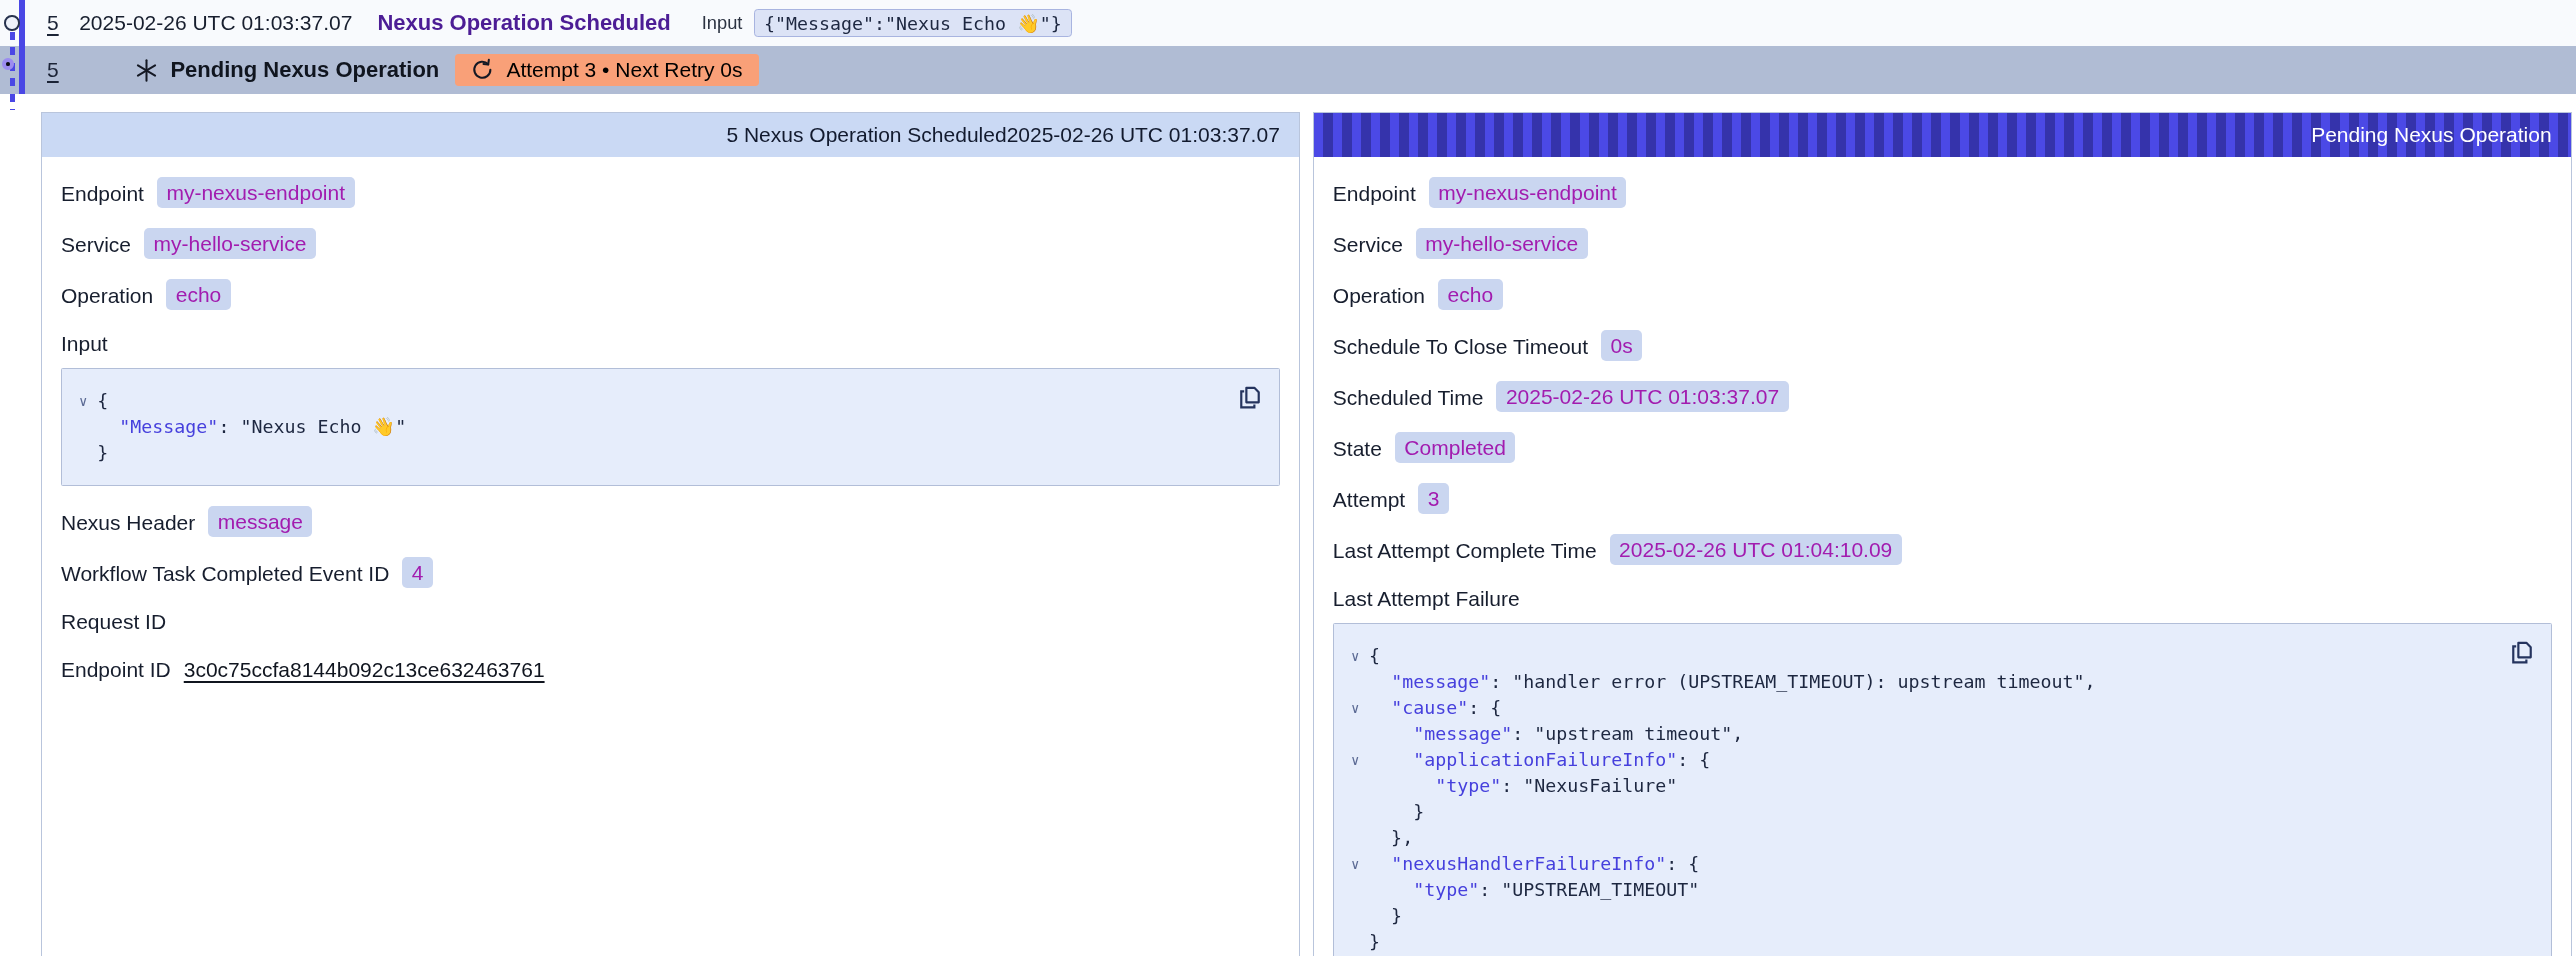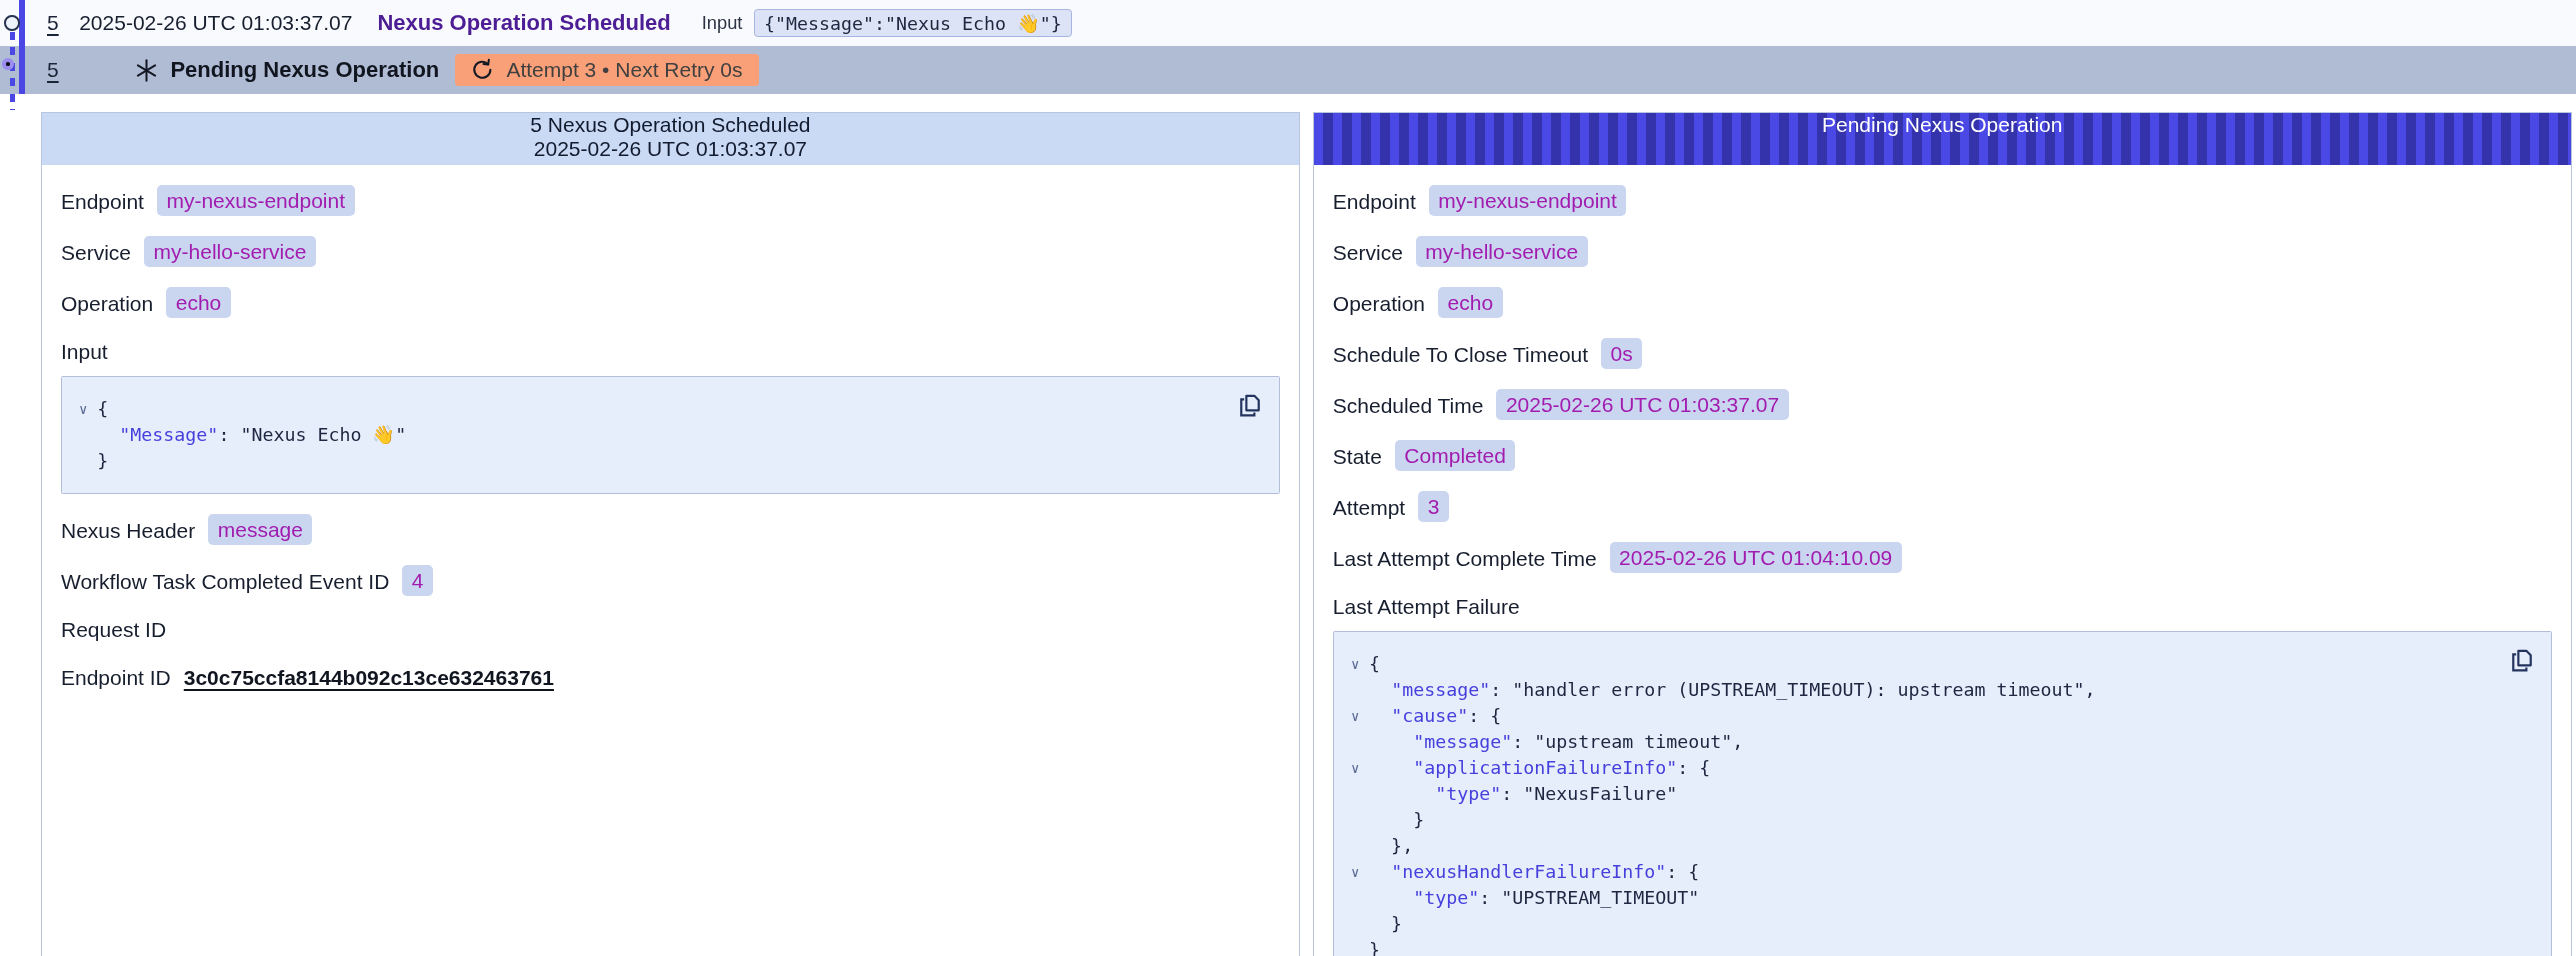--- a/index.html
+++ b/index.html
@@ -30,47 +30,47 @@
     background: #dce3f6; border: 1.5px solid #a8b4e0; border-radius: 3.7px;
     padding: 2.2px 8.8px; white-space: pre;
   }
 
   .row-pending .event-id { margin-right: 0; }
   .asterisk-wrap { margin-left: 75px; margin-right: 11.7px; display: flex; align-items: center; }
   .pending-title { font-size: 22px; font-weight: 700; color: #10151f; margin-right: 16px; }
   .retry-badge {
     display: flex; align-items: center; gap: 11.7px;
     background: #f9a078; border-radius: 3.7px; padding: 4.4px 16px;
-    font-size: 21px; color: #404040;
+    font-size: 21px; color: #000000;
   }
 
   
   .tl-bar   { position: absolute; left: 19px; top: 0; width: 5.9px; height: 94px; background: #4a47e5; z-index: 1; }
   .tl-dash  { position: absolute; left: 10.3px; top: 32px; width: 4.4px; height: 78px;
               background: repeating-linear-gradient(180deg, #4a47e5 0 8px, transparent 8px 15.4px); }
   .tl-circle{ position: absolute; left: 4.4px; top: 15.4px; width: 15.4px; height: 15.4px;
               border: 2.9px solid #27324e; border-radius: 50%; background: #edf1fa; z-index: 2; }
   .tl-dot   { position: absolute; left: 2.2px; top: 58px; width: 11.7px; height: 11.7px;
               background: #0c0c14; border: 4.4px solid #9b8cf0; border-radius: 50%; z-index: 2; }
 
   
   .panels { display: flex; gap: 13px; margin: 17.6px 4.4px 0 41px; align-items: stretch; }
   .panel  { flex: 1; background: #ffffff; border: 1.5px solid #b9c5dc; height: 879px; overflow: hidden; }
-  .panel-header { height: 52px; display: flex; align-items: center; justify-content: flex-start;
-                  padding: 0 19px; font-size: 21px; font-weight: 500; flex-direction: column; }
+  .panel-header { height: 44px; display: flex; align-items: center; justify-content: flex-end;
+                  padding: 0 19px; font-size: 21px; font-weight: 500; }
   .panel-header.light   { background: #cad9f4; color: #121a2e; }
   .panel-header.striped { background: repeating-linear-gradient(90deg, #4b49e6 0 9.5px, #3533ab 9.5px 19px);
                           color: #ffffff; }
   .panel-body { padding: 20.5px 19px 14.6px 19px; }
 
   .field { display: flex; align-items: flex-end; gap: 13px; margin-bottom: 20px;
            font-size: 21px; color: #171e2e; line-height: 28px; }
   .chip  { background: #cad6f0; border-radius: 5px; padding: 1.5px 9.5px; color: #a21caf; white-space: nowrap; }
   .link-value { color: #10151f; text-decoration: underline; text-underline-offset: 4.4px;
-                text-decoration-thickness: 1.5px; cursor: pointer; font-weight: bold; }
+                text-decoration-thickness: 1.5px; cursor: pointer; }
   .section-label { font-size: 21px; color: #171e2e; margin-bottom: 10.3px; line-height: 28px; }
 
   .code-block {
     position: relative; background: #e6edfb; border: 1.5px solid #b2bed8; border-radius: 1.5px;
     padding: 19px 51px 19px 7.3px; margin-bottom: 20px;
     font-family: "DejaVu Sans Mono", monospace; font-size: 18.3px; line-height: 26px; color: #1d2740;
   }
   .code-line { display: flex; }
   .gutter { width: 28px; flex: none; text-align: center; color: #5b6a94; font-size: 14px;
             line-height: 26px; user-select: none; cursor: pointer; }

